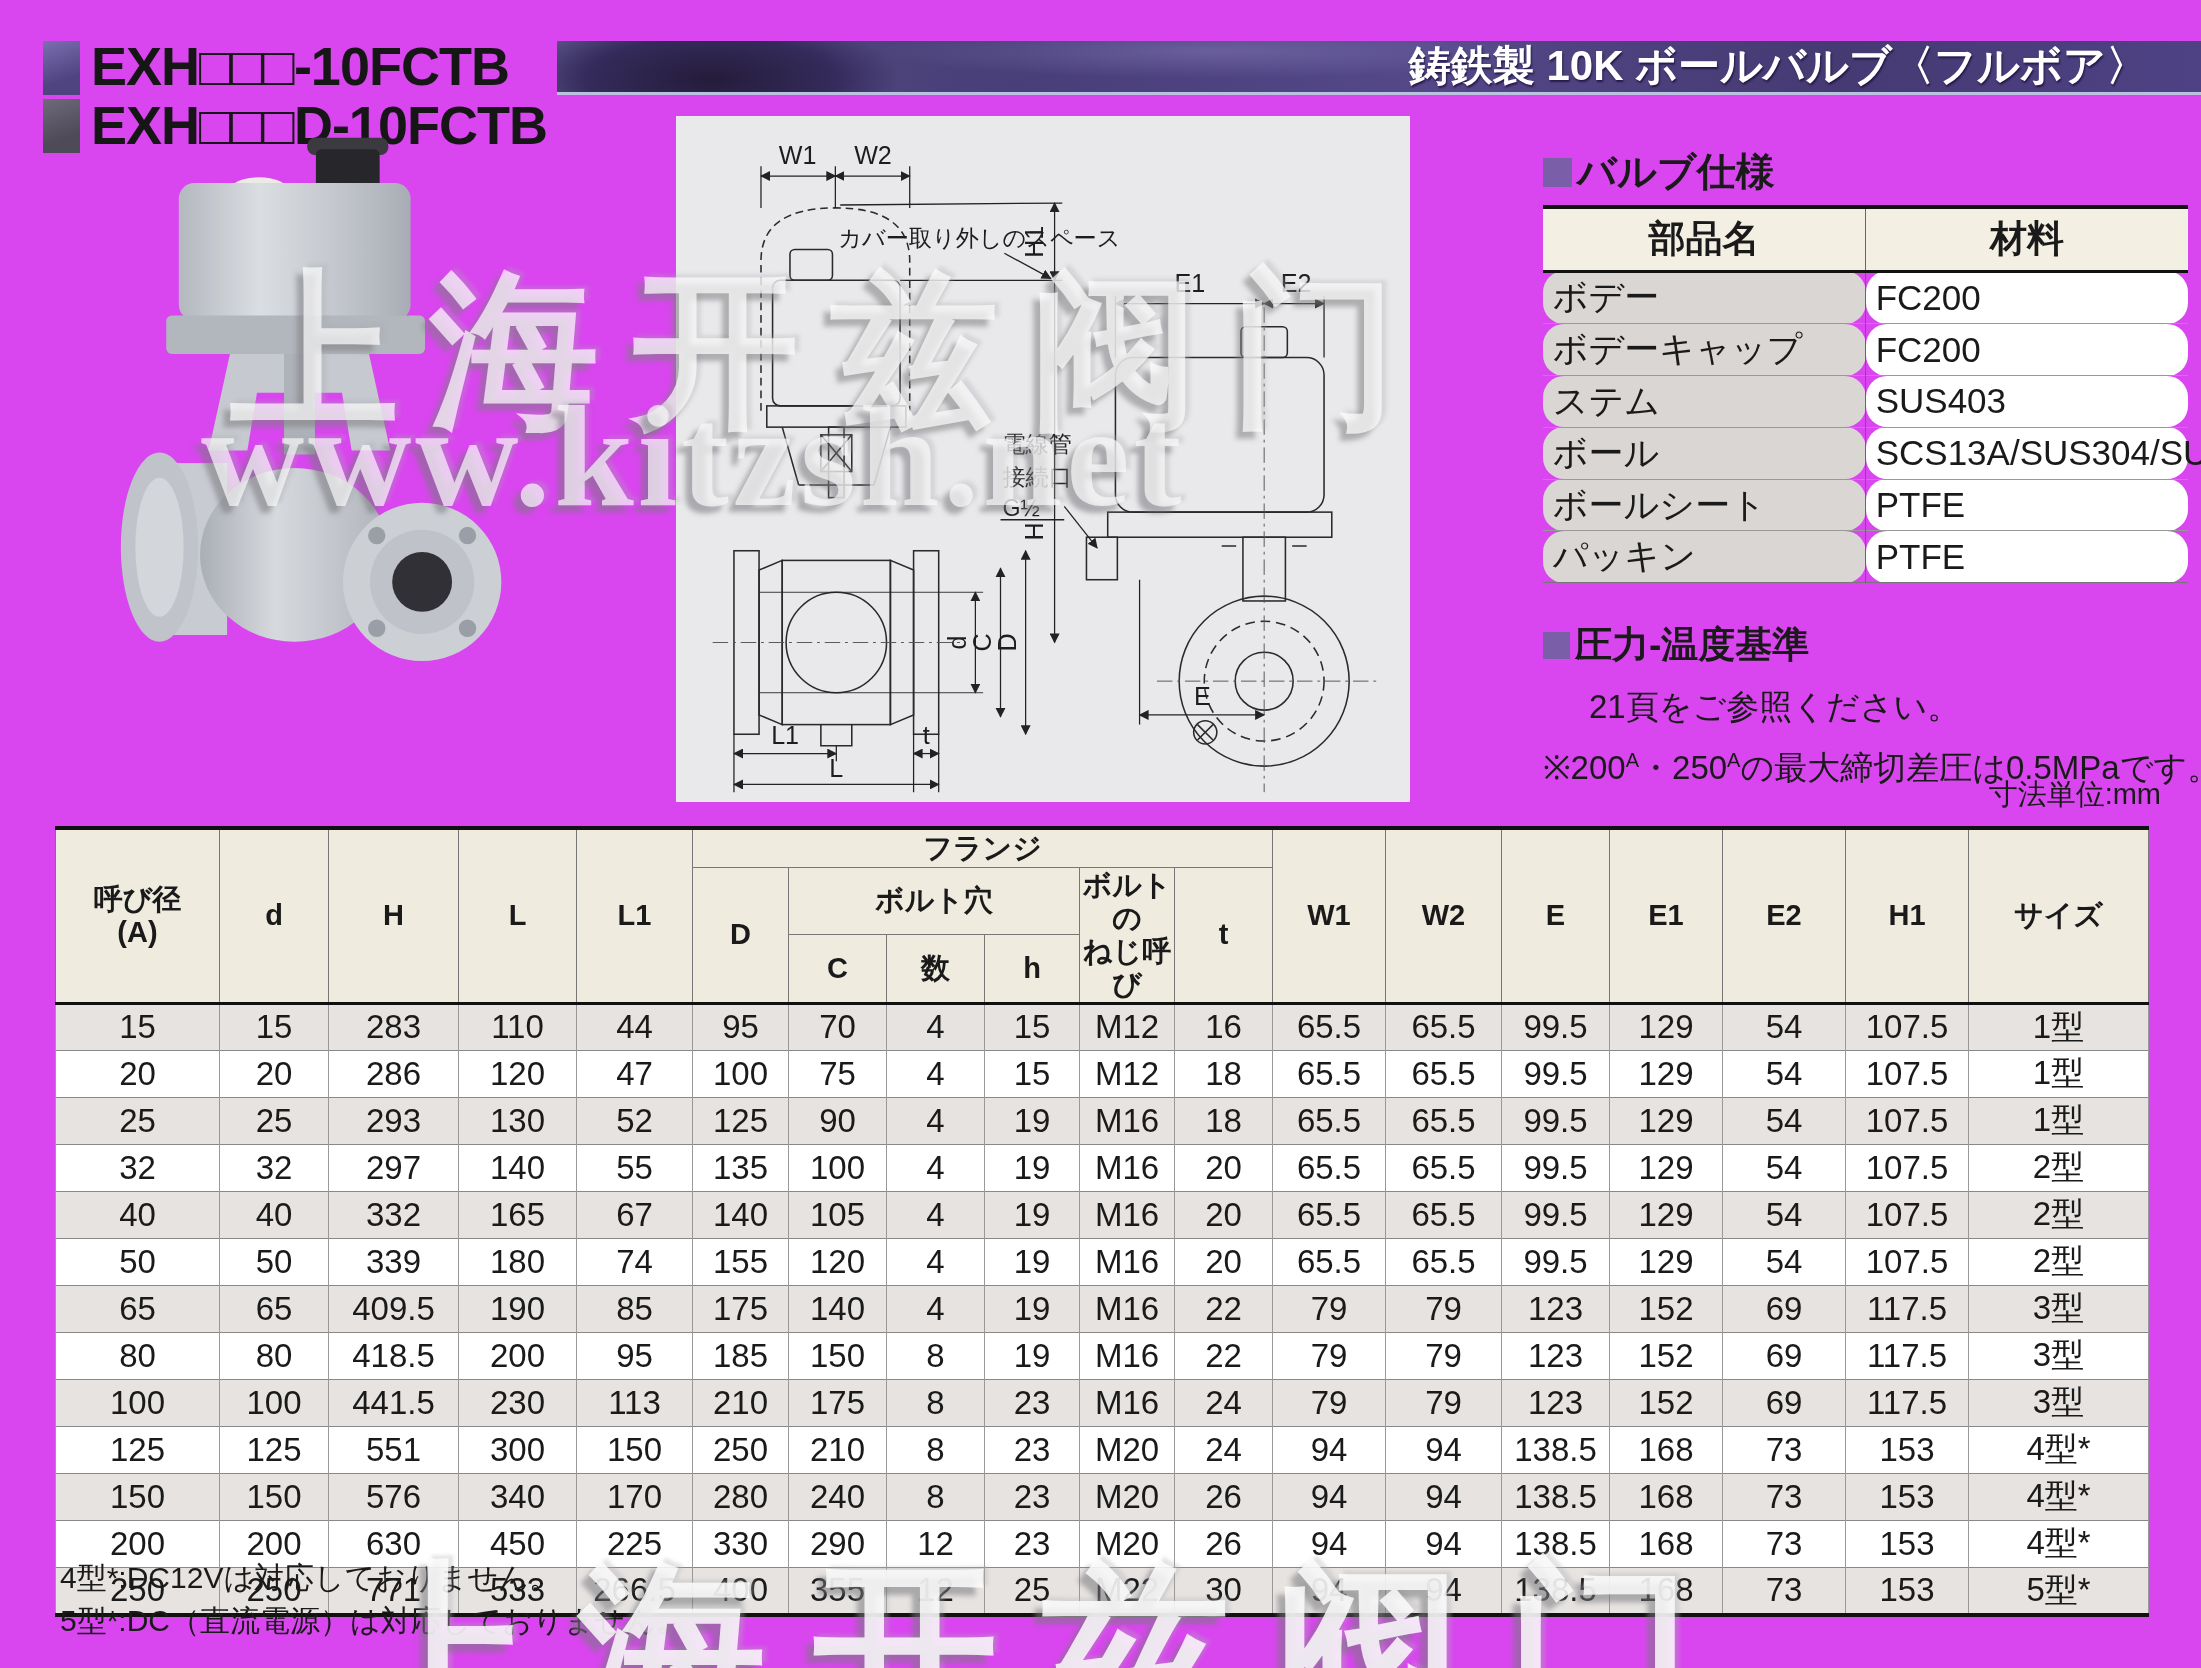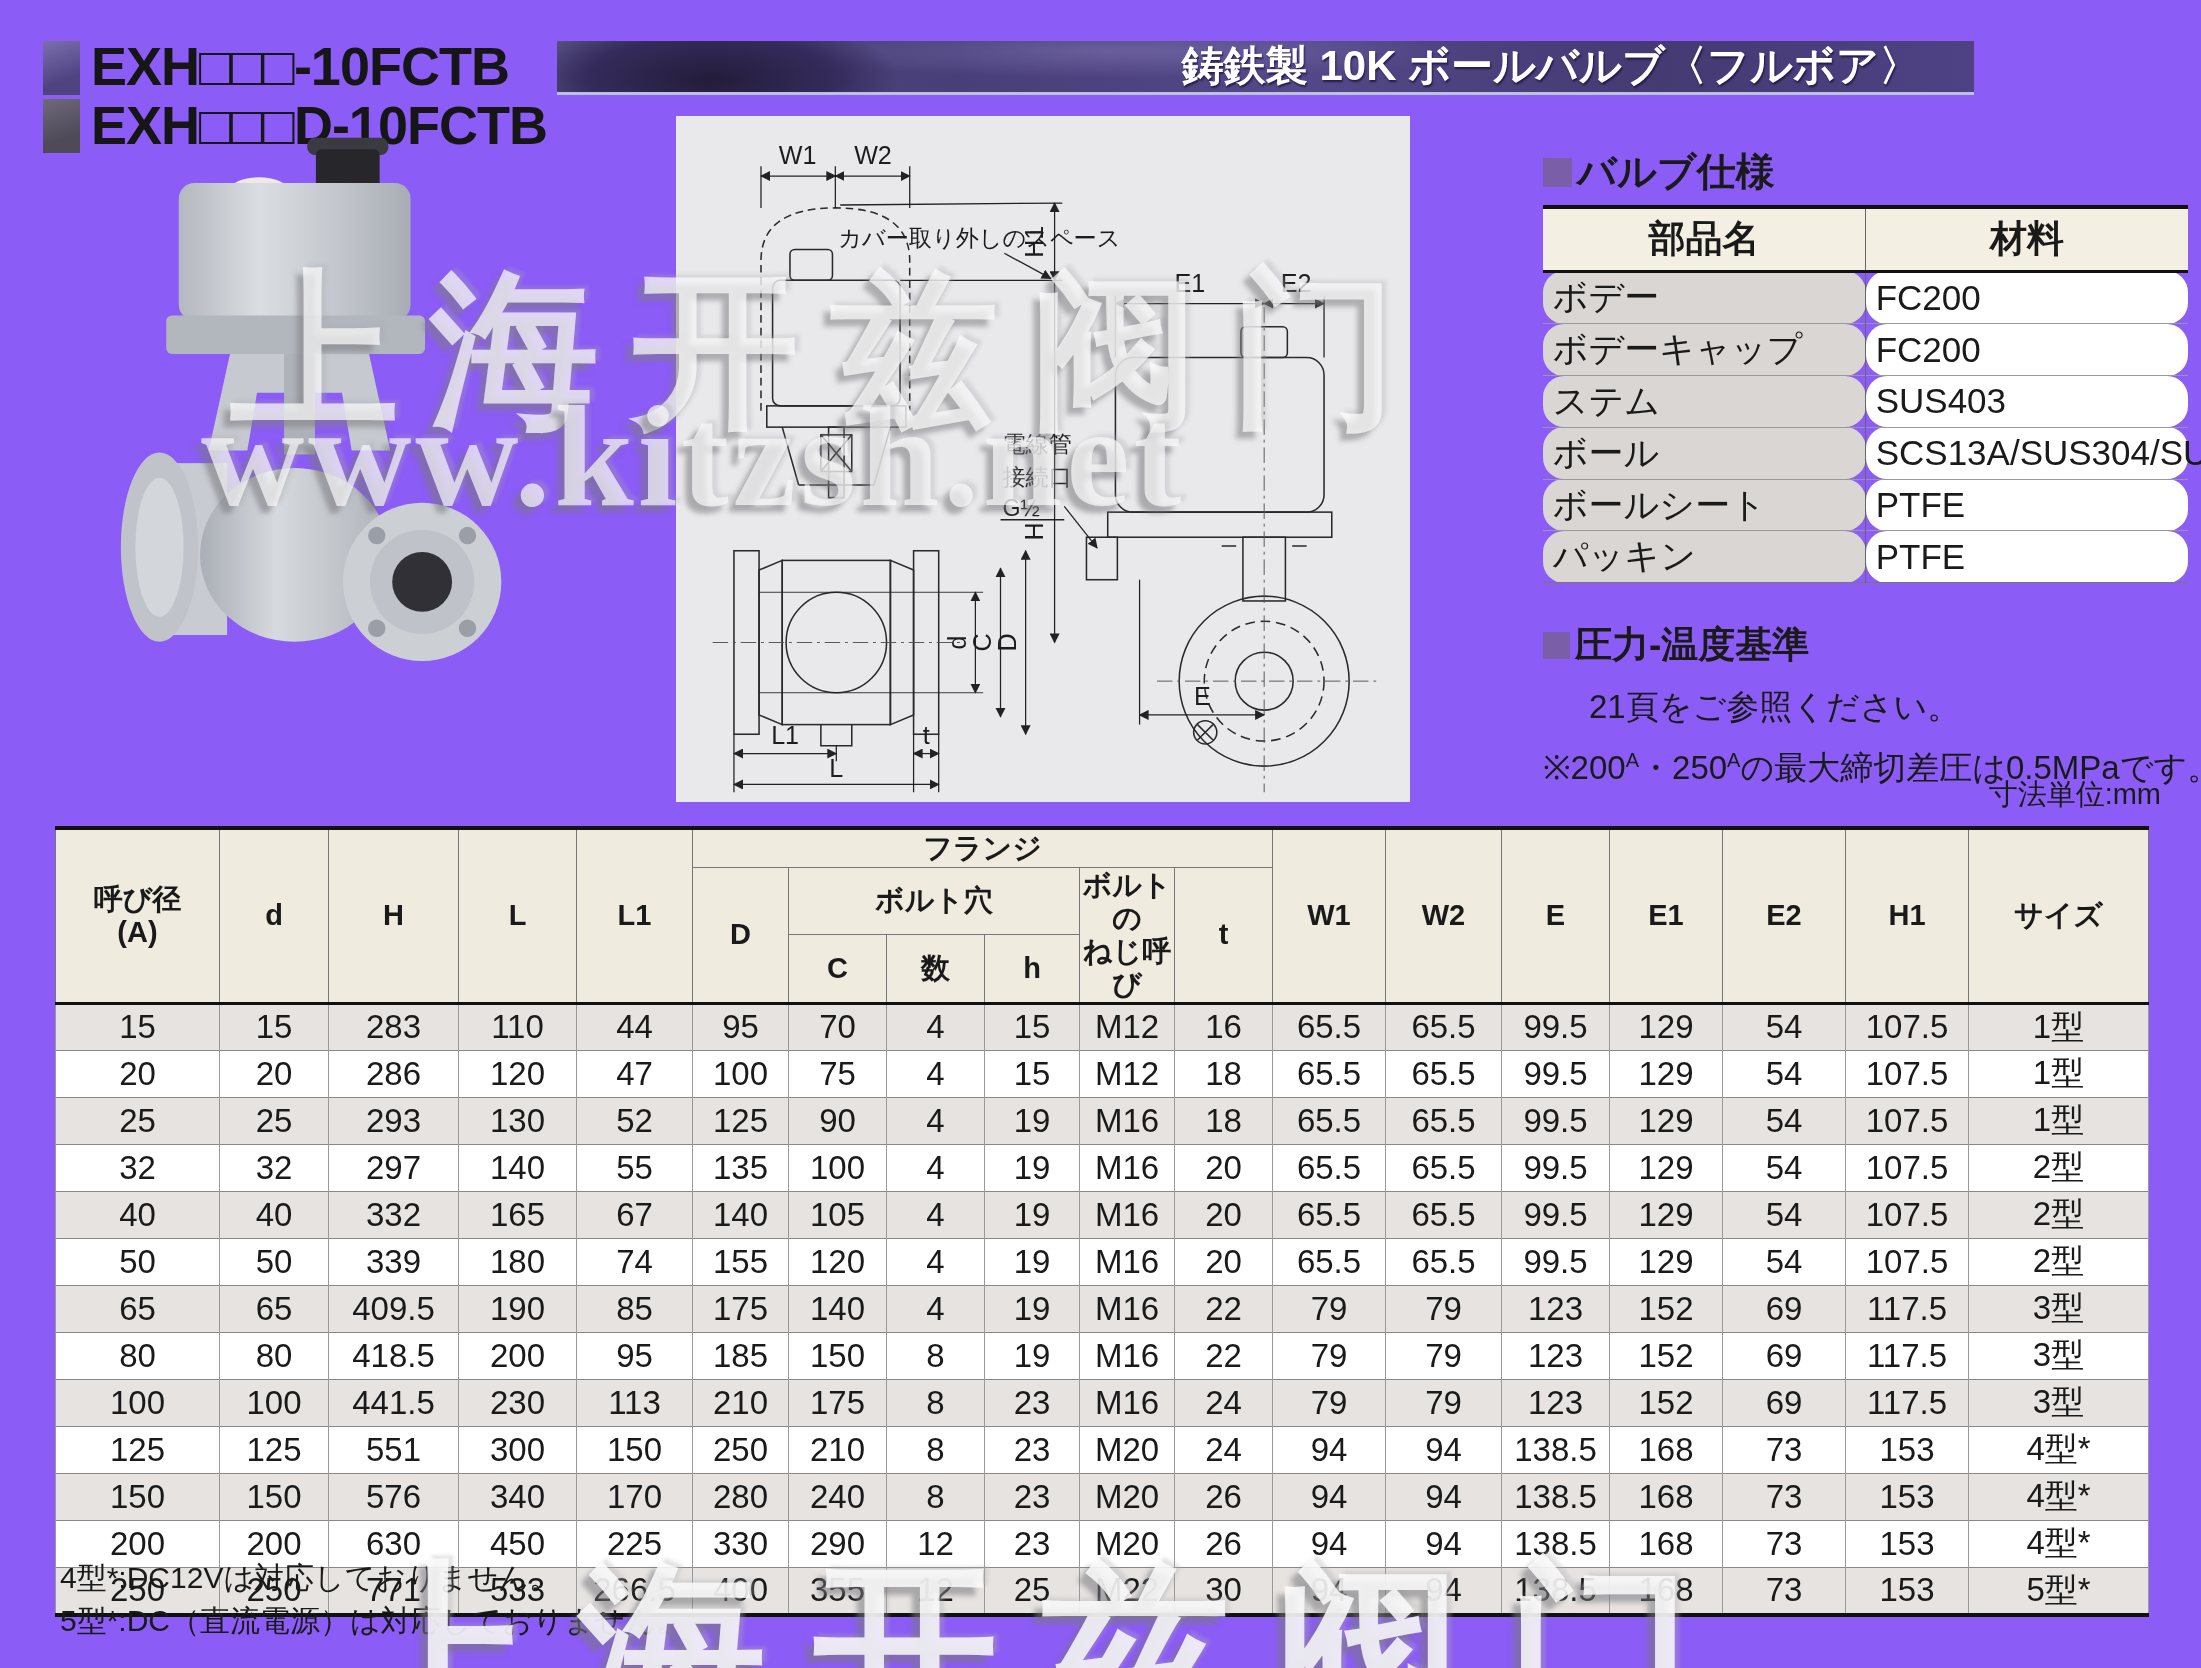--- a/index.html
+++ b/index.html
@@ -1,29 +1,29 @@
 <!DOCTYPE html>
 <html><head>
 <meta charset="utf-8">
 <style>
   * { margin:0; padding:0; box-sizing:border-box; }
   html,body { background:#888; }
   .page {
-    position:relative; width:2201px; height:1668px; background:#8b5cf6;
+    position:relative; width:2201px; height:1668px; background:#d946ef;
     overflow:hidden; font-family:"Liberation Sans", sans-serif; color:#1a1a1a;padding-left:24px;
   }
   
   .title-sq { position:absolute; width:37px; height:54px; }
   .sq1 { left:43px; top:41px; background:linear-gradient(160deg,#7c6fb0,#4f4380 70%); }
   .sq2 { left:43px; top:99px; background:linear-gradient(160deg,#6e6a7a,#4e4a58 70%); }
   .title-text { position:absolute; font-size:54px; font-weight:800; letter-spacing:-1px; color:#161616; white-space:nowrap; }
   .t1 { left:91px; top:35px; }
   .t2 { left:91px; top:94px; }
   .banner {
-    position:absolute; left:557px; top:41px; width:1417px; height:54px;
+    position:absolute; left:557px; top:41px; width:1644px; height:54px;
     background:
       radial-gradient(ellipse 251px 87px at 154px 75%, #241c3a 0%, #352b5c 50%, rgba(60,48,110,0) 75%),
       radial-gradient(ellipse 483px 39px at 40% 20%, rgba(140,130,190,.45), rgba(140,130,190,0) 70%),
       linear-gradient(90deg,#575083 0%, #483e78 28%, #544889 52%, #453a72 78%, #4e4285 100%);
     border-bottom:3.9px solid #b9c2de;
   }
   .banner-text {
     position:absolute; right:53px; top:0; height:50px; line-height:50px;
     color:#ffffff; font-size:42px; font-weight:700; text-shadow:1px 1.9px 1.9px rgba(20,10,50,.7); white-space:nowrap;
   }

